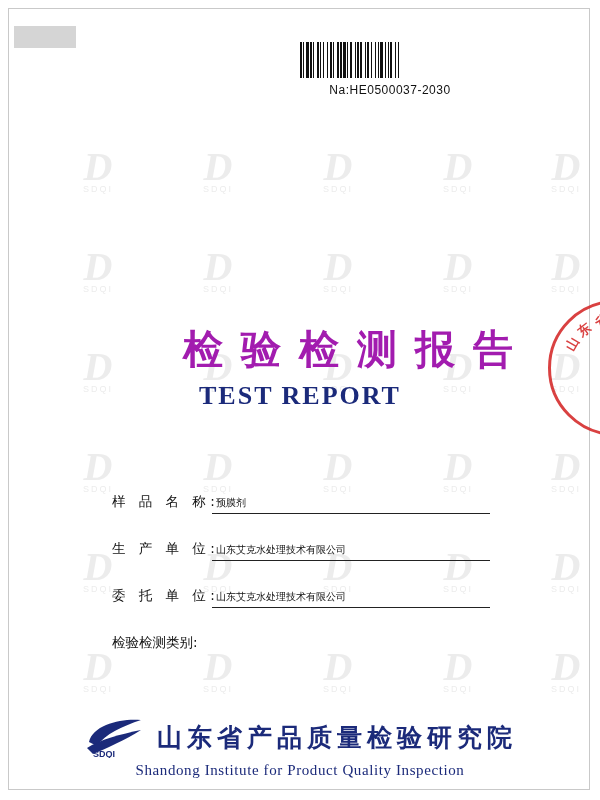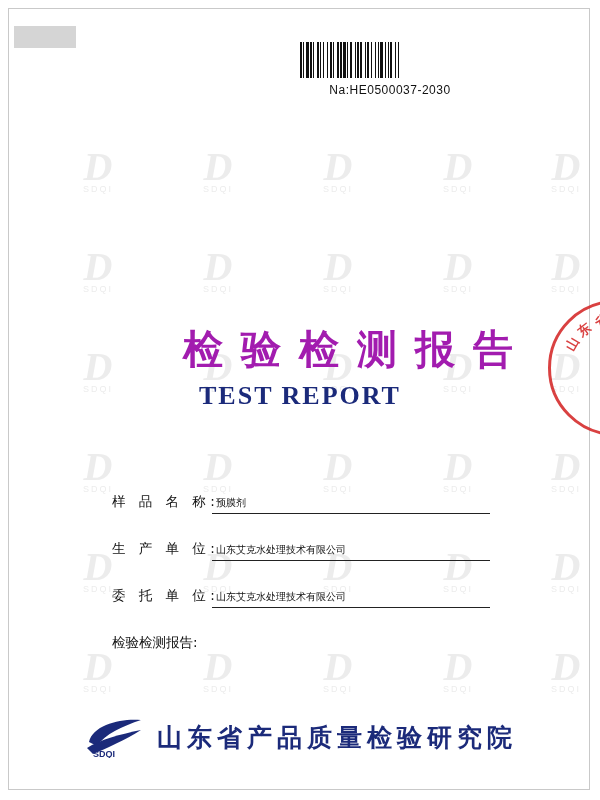--- a/index.html
+++ b/index.html
@@ -433,35 +433,36 @@
     </div>
     <div class="field-row">
       <div class="field-label spaced">生 产 单 位:</div>
       <div class="field-value">山东艾克水处理技术有限公司</div>
     </div>
     <div class="field-row">
       <div class="field-label spaced">委 托 单 位:</div>
       <div class="field-value">山东艾克水处理技术有限公司</div>
     </div>
     <div class="field-row">
-      <div class="field-label">检验检测报告:</div>
+      <div class="field-label">检验检测类别:</div>
     </div>
   </div>
 
   <div class="footer">
     <div class="footer-main">
       <div class="logo">
         <svg width="66" height="42" viewBox="0 0 66 42" xmlns="http://www.w3.org/2000/svg">
           <path d="M6 26 C10 8, 40 2, 58 4 C40 10, 22 18, 14 30 Z" fill="#1b2a7a"></path>
           <path d="M4 32 C16 24, 38 18, 58 14 C42 24, 24 32, 10 38 Z" fill="#1b2a7a"></path>
           <text x="10" y="41" font-family="Liberation Sans, sans-serif" font-size="9" font-weight="bold" fill="#1b2a7a">SDQI</text>
         </svg>
       </div>
       <div class="footer-cn">山东省产品质量检验研究院</div>
     </div>
+    <div class="footer-en">Shandong Institute for Product Quality Inspection</div>
   </div>
 
   <div class="seal">
     <div class="seal-text" id="seal-text">
         <span style="left: 14.6987px; top: 32px; transform: rotate(-60deg);">山</span>
         <span style="left: 27.2169px; top: 17.5995px; transform: rotate(-38deg);">东</span>
         <span style="left: 44.2181px; top: 8.93692px; transform: rotate(-16deg);">省</span>
       </div>
   </div>
 

